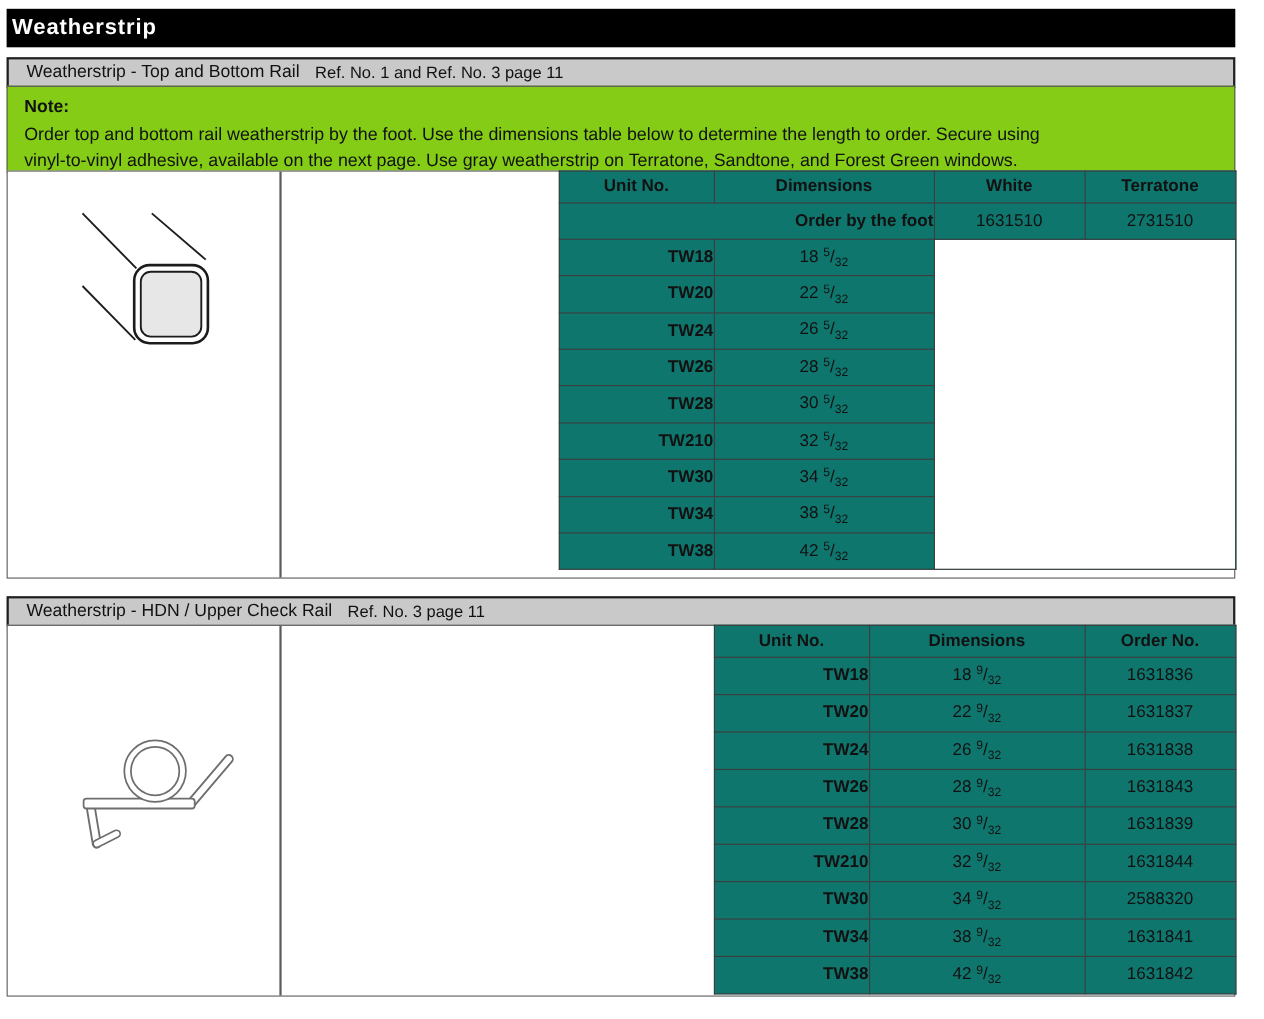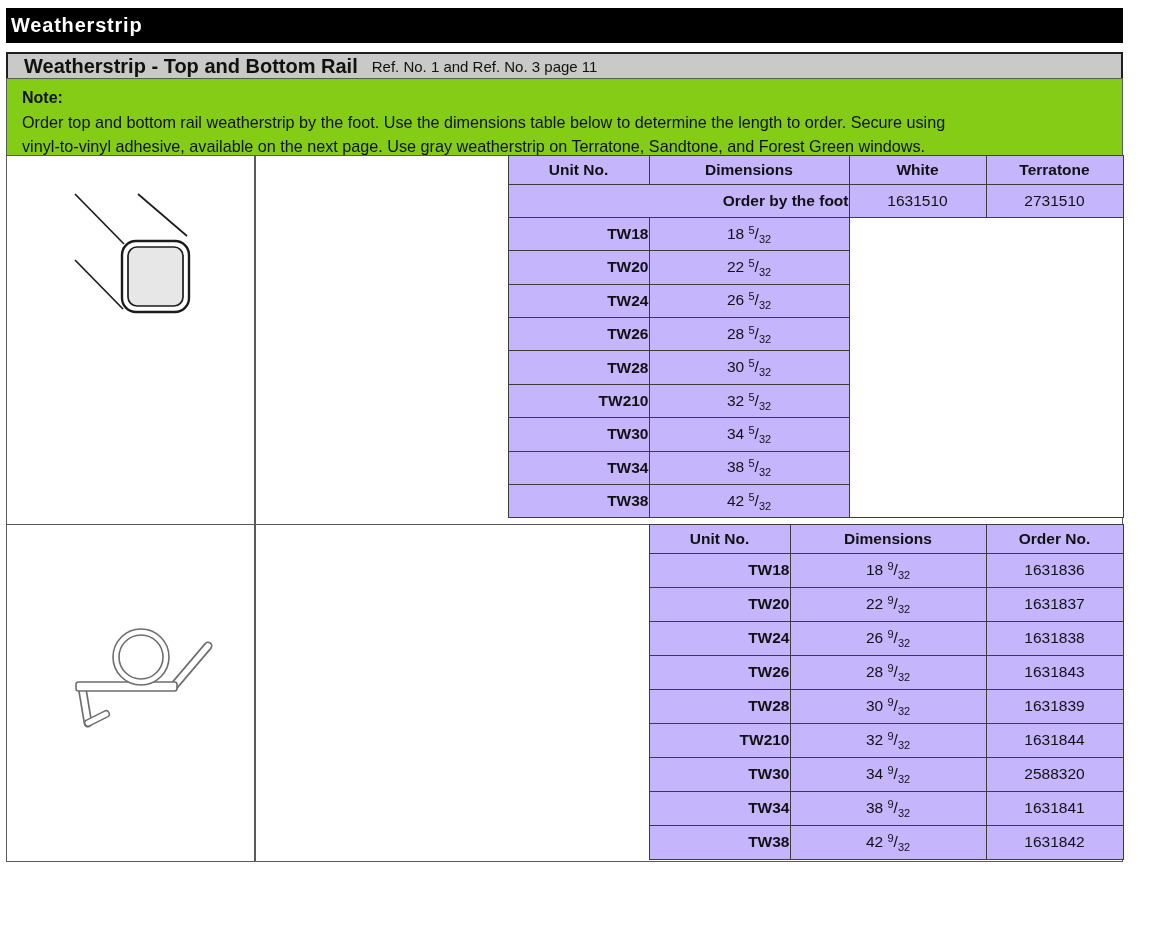--- a/index.html
+++ b/index.html
@@ -11,37 +11,37 @@
   html,body{background:#ffffff;}
   body{font-family:"Liberation Sans", sans-serif; color:#111;}
   .page{position:relative; width:1149px; height:926px; background:#fff; overflow:hidden;}
   .inner{position:absolute; left:6px; top:8px; width:1117px;}
 
   .black-bar{height:35px; background:var(--header-bg); color:var(--header-text);
     font-size:20px; font-weight:bold; letter-spacing:0.8px; line-height:35px; padding-left:5px;}
 
   .section-bar{margin-top:9px; height:28px; background:var(--section-bar-bg);
     border:2px solid var(--border-dark); display:flex; align-items:center; padding-left:16px;}
-  .section-bar .title{font-size:20px; font-weight:bold;}
+  .section-bar .title{font-size:16px; font-weight:normal;}
   .section-bar .ref{font-size:15px; margin-left:14px; padding-top:1px;}
   .section-bar.second{margin-top:16px;}
 
   .note-box{margin-top:-2px; height:79px; border:1.5px solid var(--box-border);
     padding:7px 0 0 15px; background:#84cc16;}
   .note-box .note-label{font-size:16px; font-weight:bold; line-height:24px;}
   .note-box .note-line{font-size:16.2px; line-height:24px; white-space:nowrap;}
 
   .content-box{position:relative; margin-top:-2px; border:1.5px solid var(--box-border); background:#fff;}
   .content-box.first{height:371px;}
   .content-box.second{height:338px;}
   .v-divider{position:absolute; top:0; bottom:0; left:247px; width:1.5px; background:var(--box-border);}
 
   .illustration{position:absolute; left:0; top:0;}
 
-  table{border-collapse:collapse; background:#c4b5fd; position:absolute; top:-1.5px; right:-1.5px;
+  table{border-collapse:collapse; background:#0f766e; position:absolute; top:-1.5px; right:-1.5px;
     table-layout:fixed; font-size:15.5px;}
   table.t1{width:615px;}
   table.t2{width:474px;}
   th,td{border:1.5px solid var(--table-border); overflow:hidden;}
   th{font-weight:bold; text-align:center; height:29px; font-size:15.5px;}
   .t1 td{height:33.4px;}
   .t2 td{height:34px;}
   td.unit{font-weight:bold; text-align:right; padding-left:13px;}
   td.dim, td.num{text-align:center;}
   td.order-label{font-weight:bold; text-align:right; padding-left:13px; height:32px;}
@@ -137,20 +137,24 @@
               <td class="dim">38 <sup class="fr">5</sup><span class="sl">/</span><sub class="fr">32</sub></td>
             </tr>
             <tr>
               <td class="unit">TW38</td>
               <td class="dim">42 <sup class="fr">5</sup><span class="sl">/</span><sub class="fr">32</sub></td>
             </tr>
           </tbody>
       </table>
     </div>
 
+    <div class="section-bar second">
+      <span class="title">Weatherstrip - HDN / Upper Check Rail</span>
+      <span class="ref">Ref. No. 3 page 11</span>
+    </div>
 
     <div class="content-box second">
       <div class="v-divider"></div>
 
       <svg class="illustration" width="247" height="335" viewBox="0 0 247 335">
 
         <line x1="167" y1="161" x2="201" y2="121" stroke="var(--drawing-stroke)" stroke-width="9" stroke-linecap="round"></line>
         <line x1="167" y1="161" x2="201" y2="121" stroke="#ffffff" stroke-width="5.6" stroke-linecap="round"></line>
 
         <line x1="75" y1="162" x2="81" y2="198" stroke="var(--drawing-stroke)" stroke-width="9" stroke-linecap="round"></line>

